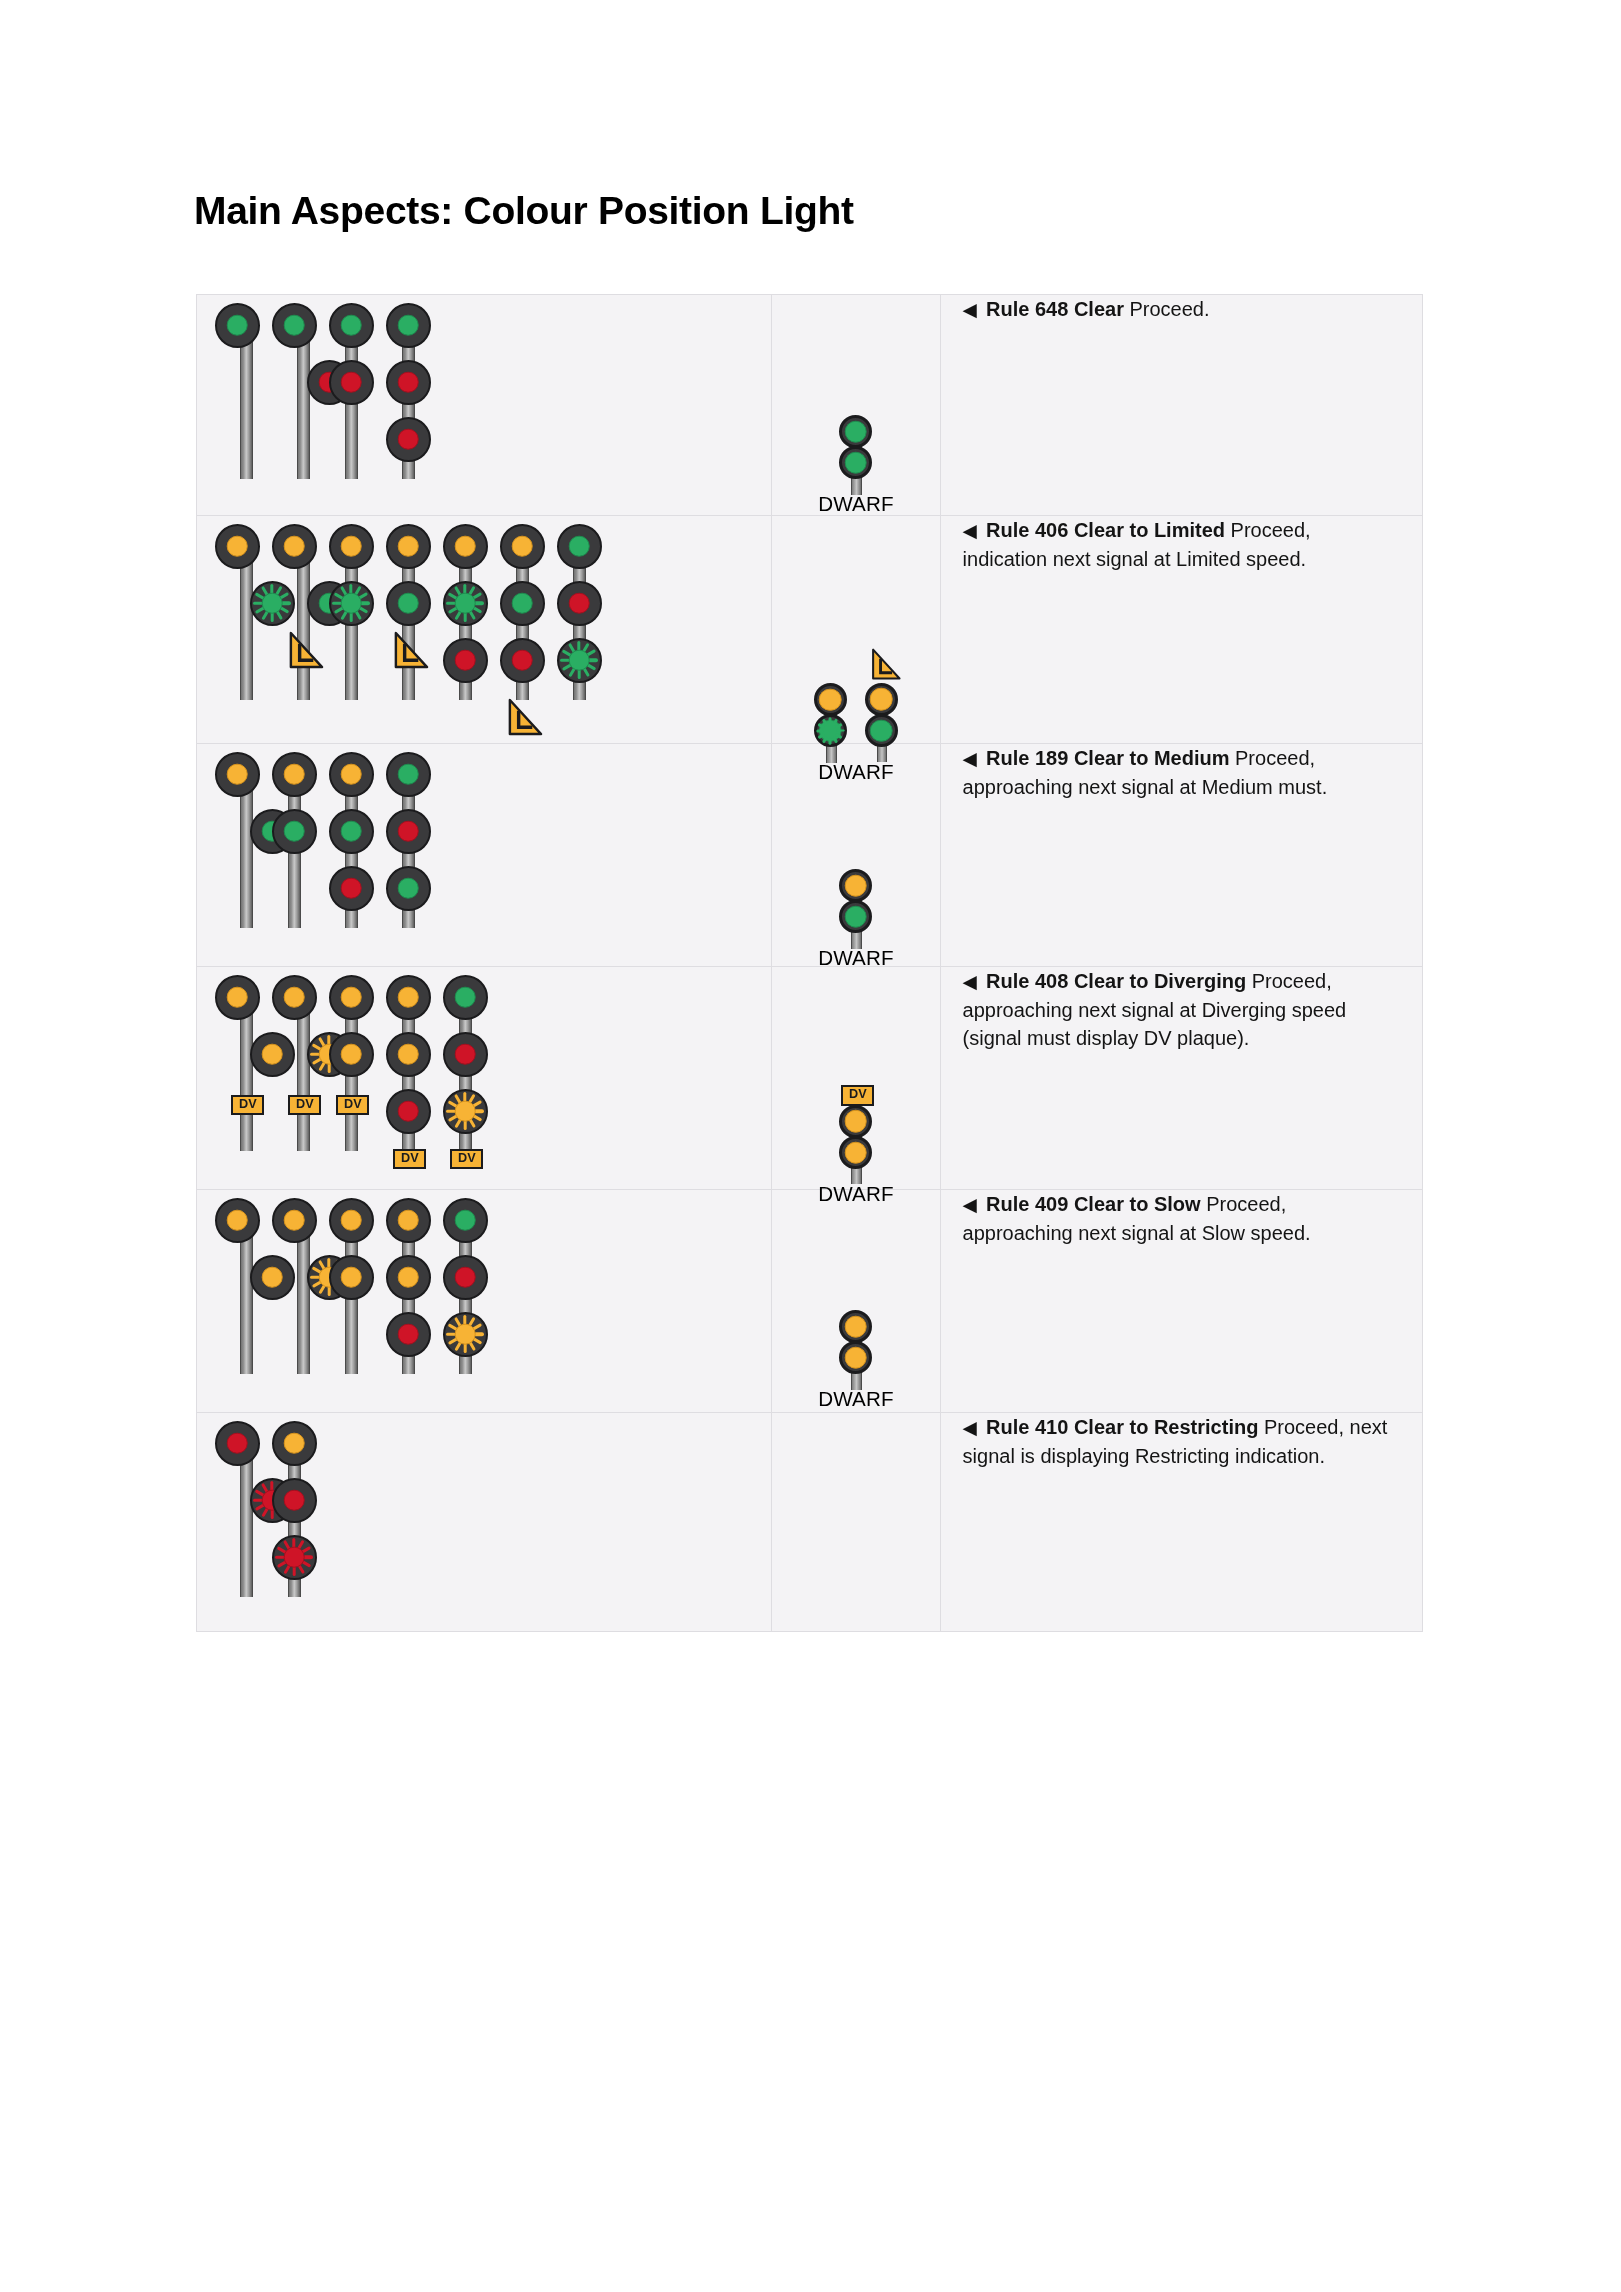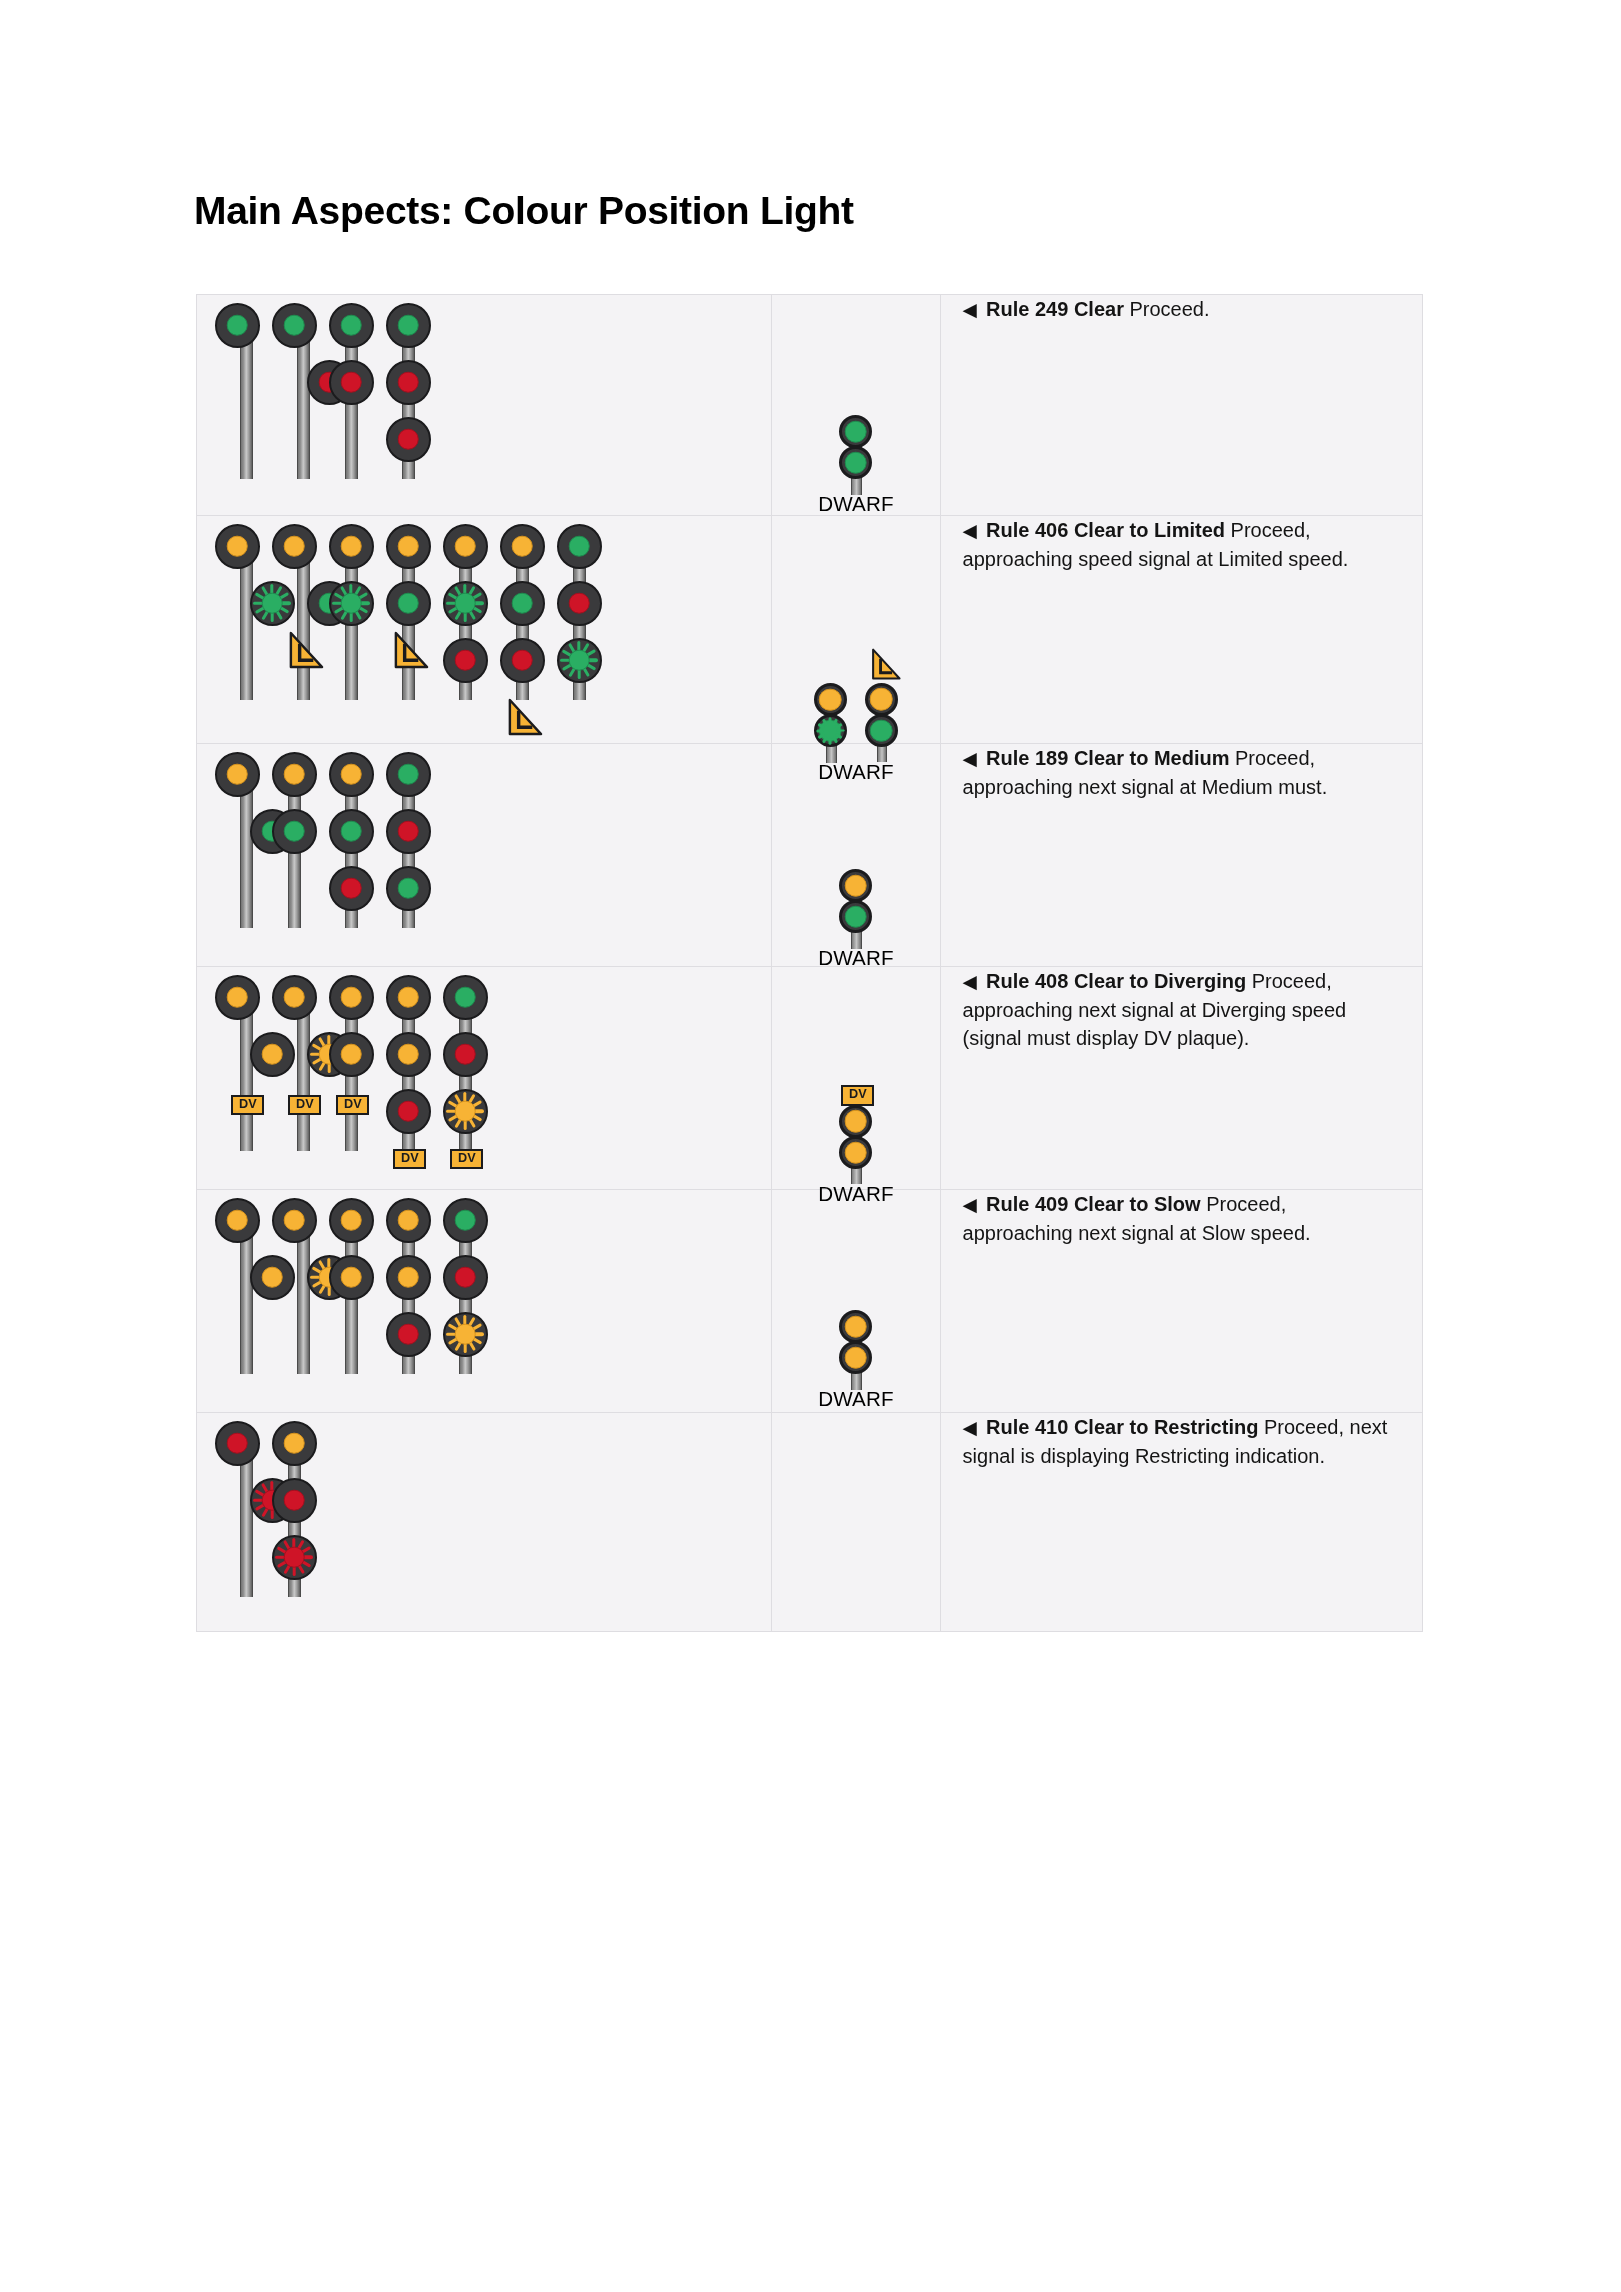--- a/index.html
+++ b/index.html
@@ -259,21 +259,21 @@
                       </div>
                       <div class="dhead" style="width: 33px; height: 33px; left: 4.9px; top: 31px;">
                         <div class="lamp green" style="position: absolute; left: 50%; top: 50%; transform: translate(-50%, -50%); width: 20.6px; height: 20.6px;"></div>
                       </div>
                     </div>
                   </div><div class="dwarf-label">DWARF</div></div></div>
             </div>
           </td>
           <td>
             <div class="desc-inner">
-              <div class="desc-text"><span class="arrow">◀ </span><b>Rule 249 Clear</b><span> Proceed.</span></div>
+              <div class="desc-text"><span class="arrow">◀ </span><b>Rule 648 Clear</b><span> Proceed.</span></div>
             </div>
           </td>
         </tr>
         <tr style="height: 228px;">
           <td>
             <div class="signal-cell-inner">
               <div class="signal-row">
                 <div class="signal" style="width: 57px; height: 176px;">
                   <div class="mast" style="left: 25.5px; top: 21.6px; height: 155px;"></div>
                   <div class="head" style="width: 45px; height: 45px; left: 0px; top: 0px;">
@@ -454,21 +454,21 @@
                       <div class="plaque-l" style="left: 8.8px; top: -13.7px;"><svg viewBox="0 0 40 42" width="33" height="35">
                           <polygon points="5,3 5,38 37,38" fill="#f7b335" stroke="#1b1b1d" stroke-width="2.5" stroke-linejoin="round"></polygon>
                           <path d="M14 14 L14 31 L28 31" fill="none" stroke="#1b1b1d" stroke-width="3.5"></path>
                         </svg></div>
                     </div>
                   </div><div class="dwarf-label">DWARF</div></div></div>
             </div>
           </td>
           <td>
             <div class="desc-inner">
-              <div class="desc-text"><span class="arrow">◀ </span><b>Rule 406 Clear to Limited</b><span> Proceed, approaching speed signal at Limited speed.</span></div>
+              <div class="desc-text"><span class="arrow">◀ </span><b>Rule 406 Clear to Limited</b><span> Proceed, indication next signal at Limited speed.</span></div>
             </div>
           </td>
         </tr>
         <tr style="height: 223px;">
           <td>
             <div class="signal-cell-inner">
               <div class="signal-row">
                 <div class="signal" style="width: 57px; height: 176px;">
                   <div class="mast" style="left: 25.5px; top: 21.6px; height: 155px;"></div>
                   <div class="head" style="width: 45px; height: 45px; left: 0px; top: 0px;">

